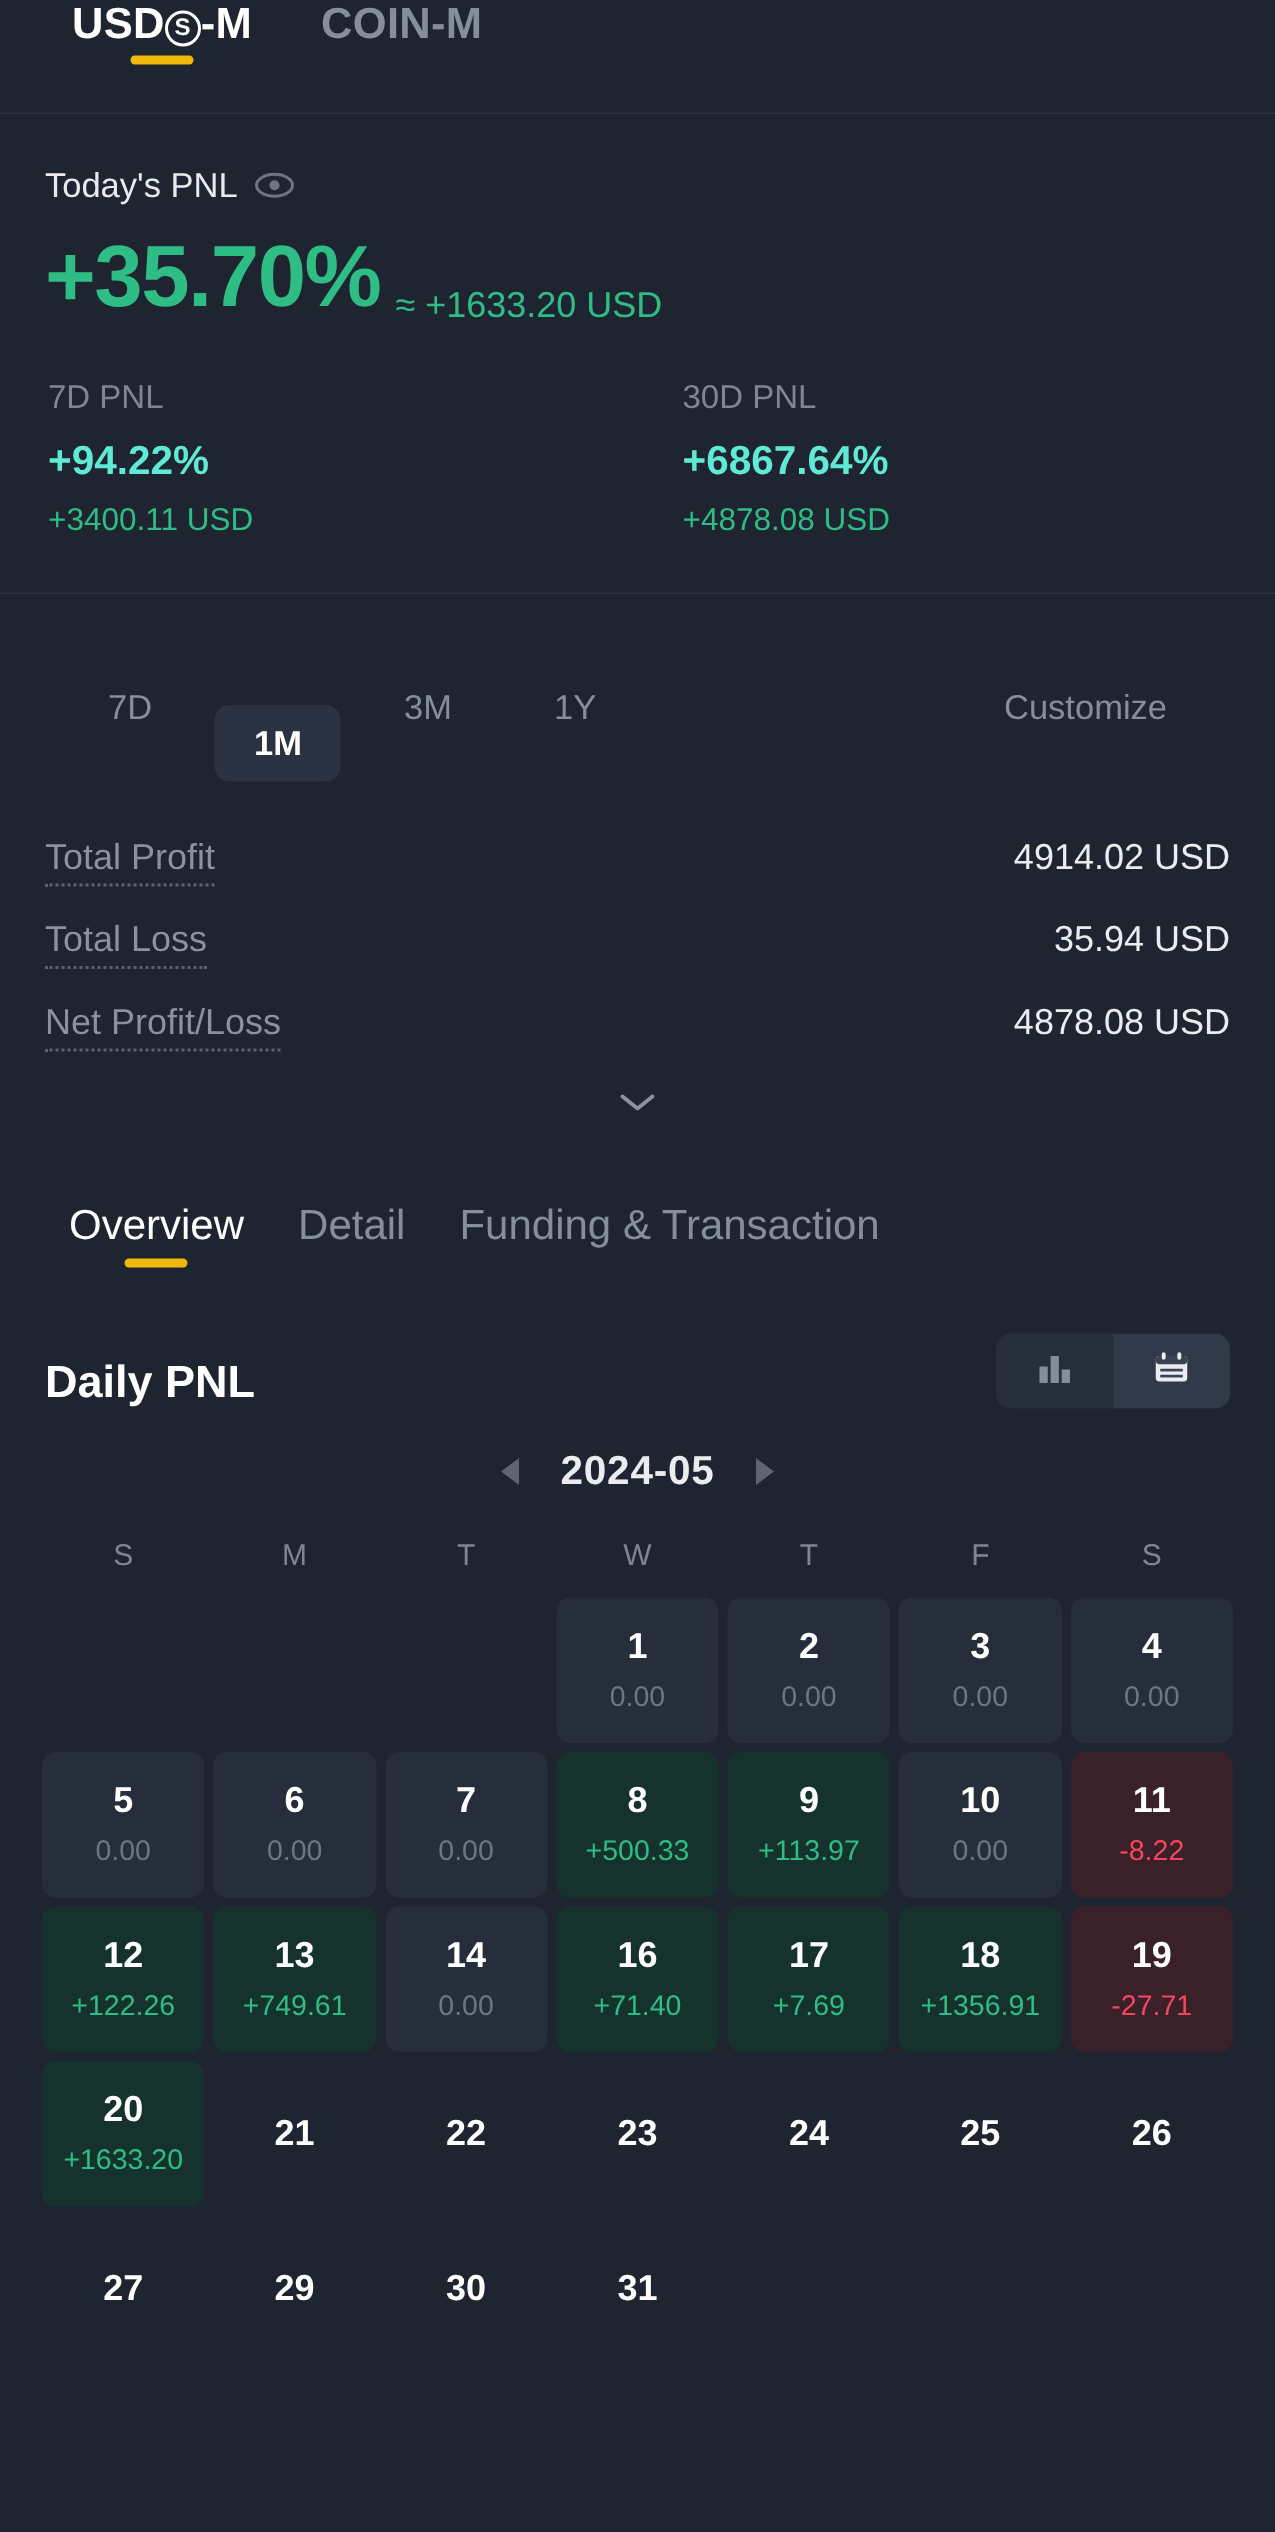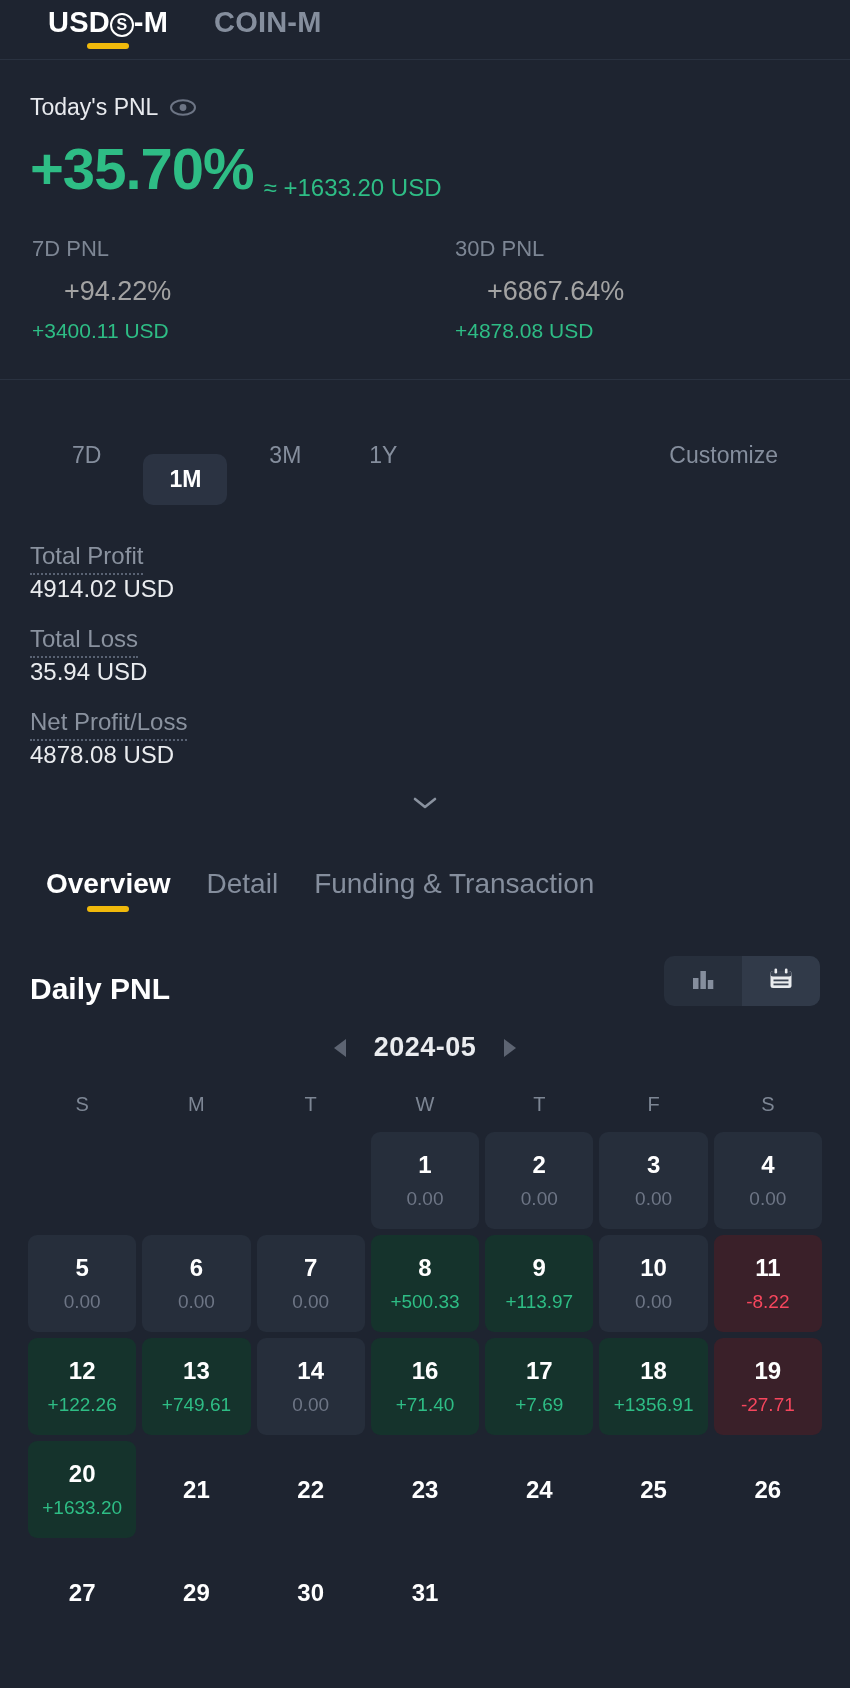--- a/index.html
+++ b/index.html
@@ -8,23 +8,23 @@
     width: 850px;
     height: 1688px;
     background: #1e2430;
     font-family: "Liberation Sans", sans-serif;
     color: #eaecef;
     overflow: hidden;
   }
 
   
   .topbar {
-    height: 60px;
-    display: flex;
-    align-items: center;
+    height: 76px;
+    display: flex;
+    align-items: flex-start;
     padding: 0 48px;
     border-bottom: 1px solid #2a3240;
     position: relative;
   }
   .toptab {
     font-size: 29px;
     font-weight: bold;
     color: #858e9d;
     padding-bottom: 14px;
     margin-right: 46px;
@@ -88,24 +88,23 @@
   }
   .sub-grid {
     display: flex;
     margin-top: 34px;
   }
   .sub-col { width: 50%; padding-left: 2px; }
   .sub-col:nth-child(2) { padding-left: 30px; }
   .sub-title { font-size: 22px; color: #7d8694; }
   .sub-pct {
     font-size: 27px;
-    font-weight: normal;
-    color: #a3a3a3;
+    font-weight: bold;
+    color: #5eead4;
     margin-top: 14px;
-    margin-left: 32px;
   }
   .sub-usd {
     font-size: 21px;
     color: #2ebd85;
     margin-top: 12px;
   }
 
   
   .range-row {
     display: flex;
@@ -128,21 +127,20 @@
   }
   .range-spacer { flex: 1; }
 
   
   .profit-table { padding: 26px 30px 0 30px; }
   .profit-row {
     display: flex;
     justify-content: space-between;
     align-items: baseline;
     padding: 11px 0;
-    flex-direction: column;
   }
   .profit-label {
     font-size: 24px;
     color: #8a929f;
     border-bottom: 2px dotted #596273;
     padding-bottom: 3px;
   }
   .profit-value {
     font-size: 24px;
     color: #eaecef;
@@ -162,21 +160,21 @@
   }
   .sect-tab {
     font-size: 28px;
     color: #858e9d;
     position: relative;
     padding-bottom: 16px;
     white-space: nowrap;
   }
   .sect-tab.active {
     color: #ffffff;
-    font-weight: bold;
+    font-weight: normal;
   }
   .sect-tab.active::after {
     content: "";
     position: absolute;
     left: 50%;
     transform: translateX(-50%);
     bottom: 4px;
     width: 42px;
     height: 6px;
     border-radius: 3px;

